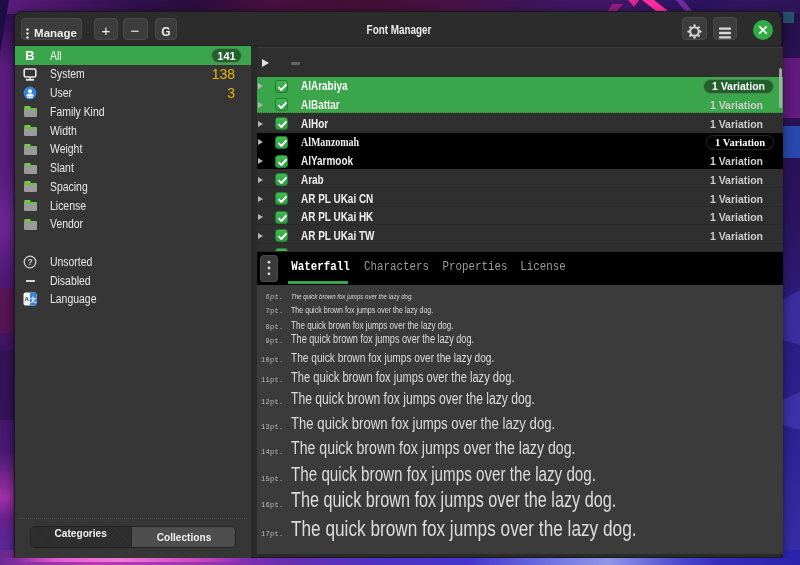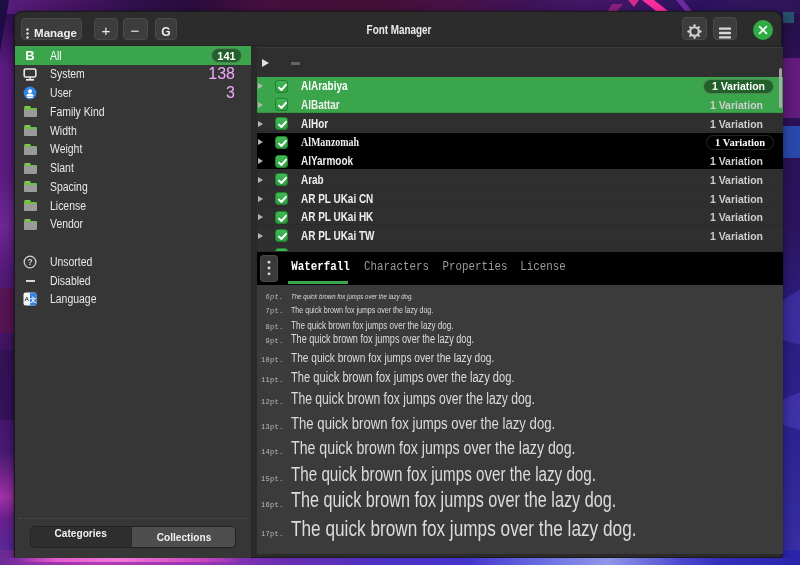--- a/index.html
+++ b/index.html
@@ -38,21 +38,21 @@
     font-size:13px; font-weight:bold; }
   #title { position:absolute; left:284px; top:0; width:200px; height:34px;
     display:flex; align-items:center; justify-content:center;
     color:#ececec; font-size:13px; font-weight:bold; transform:scaleX(0.76); }
 
   
   #side { position:absolute; left:0; top:34px; width:236px; height:513px; background:#363636; }
   .srow { position:absolute; left:0; width:236px; height:19px; display:flex; align-items:center; color:#e8e8e8; font-size:12px; }
   .srow .ic { position:absolute; left:8px; width:14px; height:14px; display:flex; align-items:center; justify-content:center; }
   .srow .lb { position:absolute; left:35px; transform:scaleX(0.87); transform-origin:0 50%; }
-  .srow .ct { position:absolute; right:16px; color:#f0abfc; font-size:16px; }
+  .srow .ct { position:absolute; right:16px; color:#eab308; font-size:14px; }
   #row-all { background:#3aa54a; color:#fff; }
   #pill141 { position:absolute; right:9px; top:2px; width:31px; height:15px; border-radius:8px;
     background:rgba(0,0,0,0.42); border:1px solid rgba(255,255,255,0.22); color:#fff; font-size:11px; font-weight:bold;
     display:flex; align-items:center; justify-content:center; }
 
   .folder { position:relative; width:13px; height:11px; }
   .folder .tab { position:absolute; left:0; top:0; width:6.5px; height:5px; background:#7cc94e; border-radius:1px; }
   .folder .bk { position:absolute; left:0; top:2px; width:13px; height:5px; background:#6fbf45; border-radius:1px; }
   .folder .ft { position:absolute; left:0; top:3.5px; width:13px; height:7.5px; background:#9a9a9a; border-radius:1px; }
 

